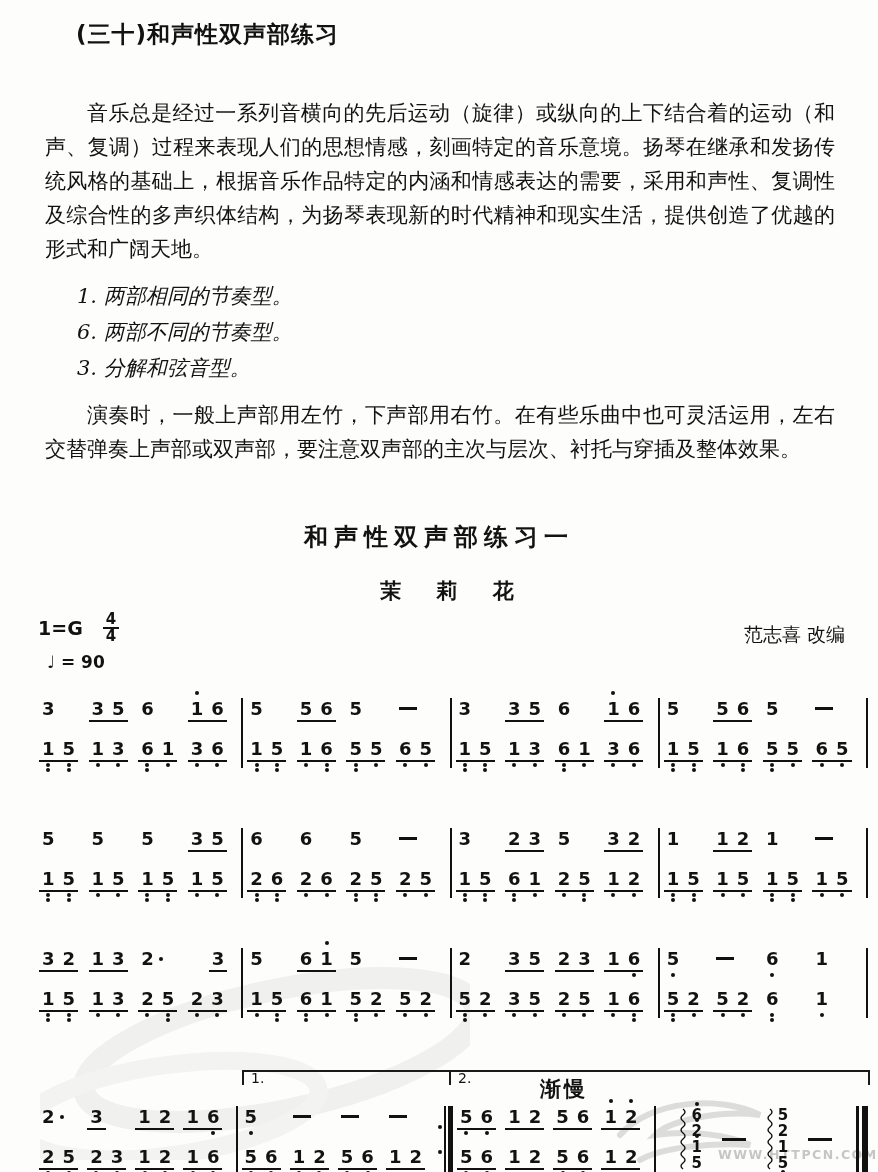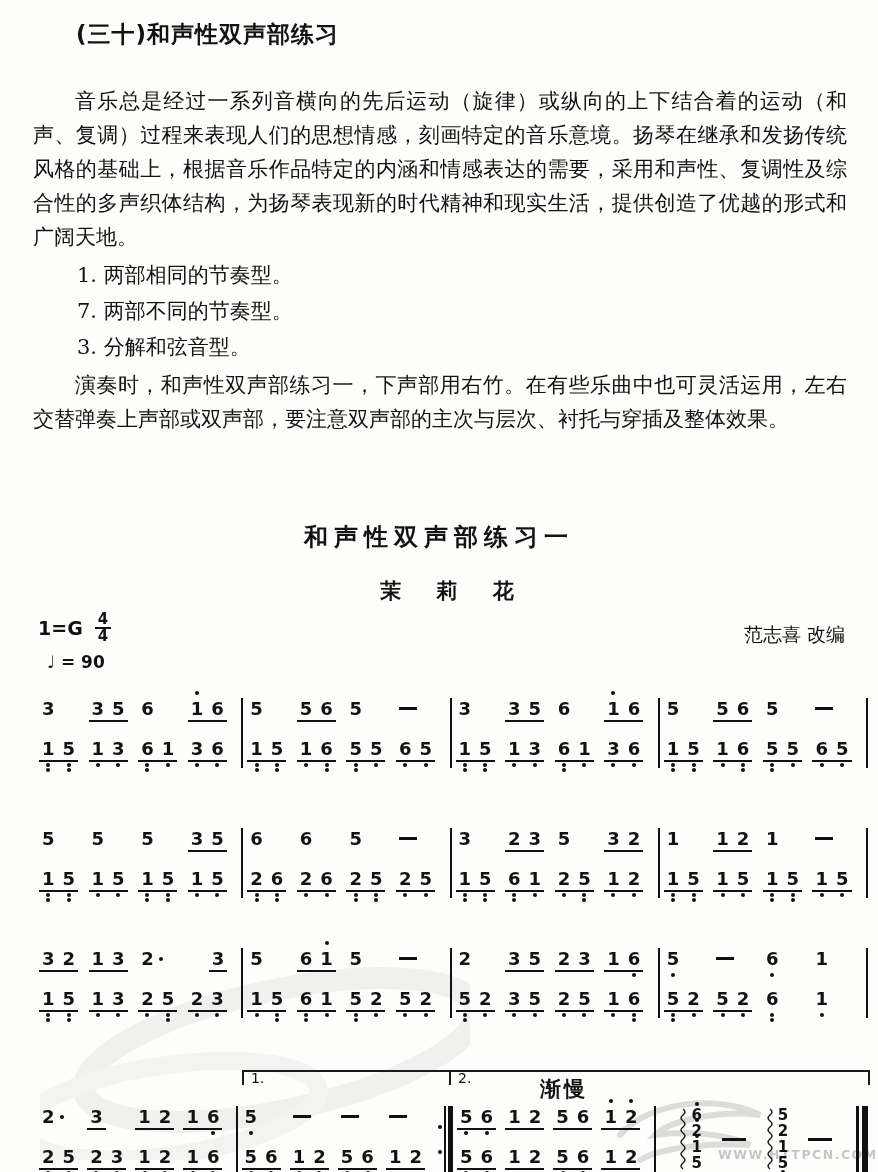--- a/index.html
+++ b/index.html
@@ -1,29 +1,29 @@
 <!DOCTYPE html>
 <html><head>
 <meta charset="utf-8">
 <style>
   html,body{margin:0;padding:0;background:#888;}
   .page{position:relative;width:878px;height:1172px;margin:0 auto;background:#fdfdfb;overflow:hidden;
         color:#121212;font-family:"DejaVu Serif","Liberation Serif",serif;}
   
   .title{position:absolute;left:76px;top:20px;font:700 23px/1.3 "DejaVu Sans","Liberation Sans",sans-serif;letter-spacing:1px;}
   .bodytext{position:absolute;left:33px;top:84px;width:814px;font-size:21px;line-height:34px;text-align:justify;z-index:2;}
-  .bodytext p{margin:0;}
+  .bodytext p{margin:12px;}
   .ind{text-indent:2em;}
-  .list{margin:3px 0 3px 44px;}
+  .list{margin:3px 0 3px 44px;font-style:italic;}
   .list div{line-height:36px;}
   .sec-title{position:absolute;left:0;width:100%;top:521px;text-align:center;
              font:900 24px "DejaVu Sans","Liberation Sans",sans-serif;letter-spacing:6px;z-index:2;}
   .song-title{position:absolute;left:0;width:100%;top:577px;text-align:center;
               font:700 21px "DejaVu Sans","Liberation Sans",sans-serif;letter-spacing:14px;z-index:2;margin-left:15px;}
-  .keysig{position:absolute;left:38px;top:612px;display:flex;align-items:center;gap:12px;
+  .keysig{position:absolute;left:38px;top:612px;display:flex;align-items:center;gap:20px;
           font:700 19px "DejaVu Sans","Liberation Sans",sans-serif;z-index:2;}
   .frac{display:inline-flex;flex-direction:column;align-items:center;font-size:15px;line-height:15px;}
   .frac .num{border-bottom:2px solid #111;padding:0 3px;}
   .tempo{position:absolute;left:38px;top:652px;font:700 17px "DejaVu Sans","Liberation Sans",sans-serif;z-index:2;margin-left:9px;}
   .credit{position:absolute;right:33px;top:622px;font-size:19px;z-index:2;}
   
   .sys{position:absolute;left:35px;width:833px;display:flex;align-items:flex-start;z-index:2;}
   #sys0{top:698px;} #sys1{top:828px;} #sys2{top:948px;} #sys3{top:1106px;}
   .measure{flex:1 1 0;padding:0 4px;min-width:0;}
   .vrow{display:grid;grid-template-columns:repeat(4,1fr);height:26px;}
@@ -76,24 +76,24 @@
   <svg class="swirl" style="left:600px;top:1090px" width="200" height="80" viewBox="0 0 200 80">
     <path d="M20 45 C 50 10, 120 5, 160 25 C 120 20, 70 30, 55 45 C 90 40, 130 45, 150 55 C 110 52, 60 58, 40 70" fill="none" stroke="#dcdcda" stroke-width="6" stroke-linecap="round"></path>
   </svg>
   <div class="wm-url">WWW.HTTPCN.COM</div>
 
   <div class="title">(三十)和声性双声部练习</div>
   <div class="bodytext">
     <p class="ind">音乐总是经过一系列音横向的先后运动（旋律）或纵向的上下结合着的运动（和声、复调）过程来表现人们的思想情感，刻画特定的音乐意境。扬琴在继承和发扬传统风格的基础上，根据音乐作品特定的内涵和情感表达的需要，采用和声性、复调性及综合性的多声织体结构，为扬琴表现新的时代精神和现实生活，提供创造了优越的形式和广阔天地。</p>
     <div class="list">
       <div>1. 两部相同的节奏型。</div>
-      <div>7. 两部不同的节奏型。</div>
+      <div>6. 两部不同的节奏型。</div>
       <div>3. 分解和弦音型。</div>
     </div>
-    <p class="ind">演奏时，和声性双声部练习一，下声部用右竹。在有些乐曲中也可灵活运用，左右交替弹奏上声部或双声部，要注意双声部的主次与层次、衬托与穿插及整体效果。</p>
+    <p class="ind">演奏时，一般上声部用左竹，下声部用右竹。在有些乐曲中也可灵活运用，左右交替弹奏上声部或双声部，要注意双声部的主次与层次、衬托与穿插及整体效果。</p>
   </div>
 
   <div class="sec-title">和声性双声部练习一</div>
   <div class="song-title">茉 莉 花</div>
   <div class="keysig">
     <span>1=G</span>
     <span class="frac">
       <span class="num">4</span>
       <span>4</span>
     </span>

